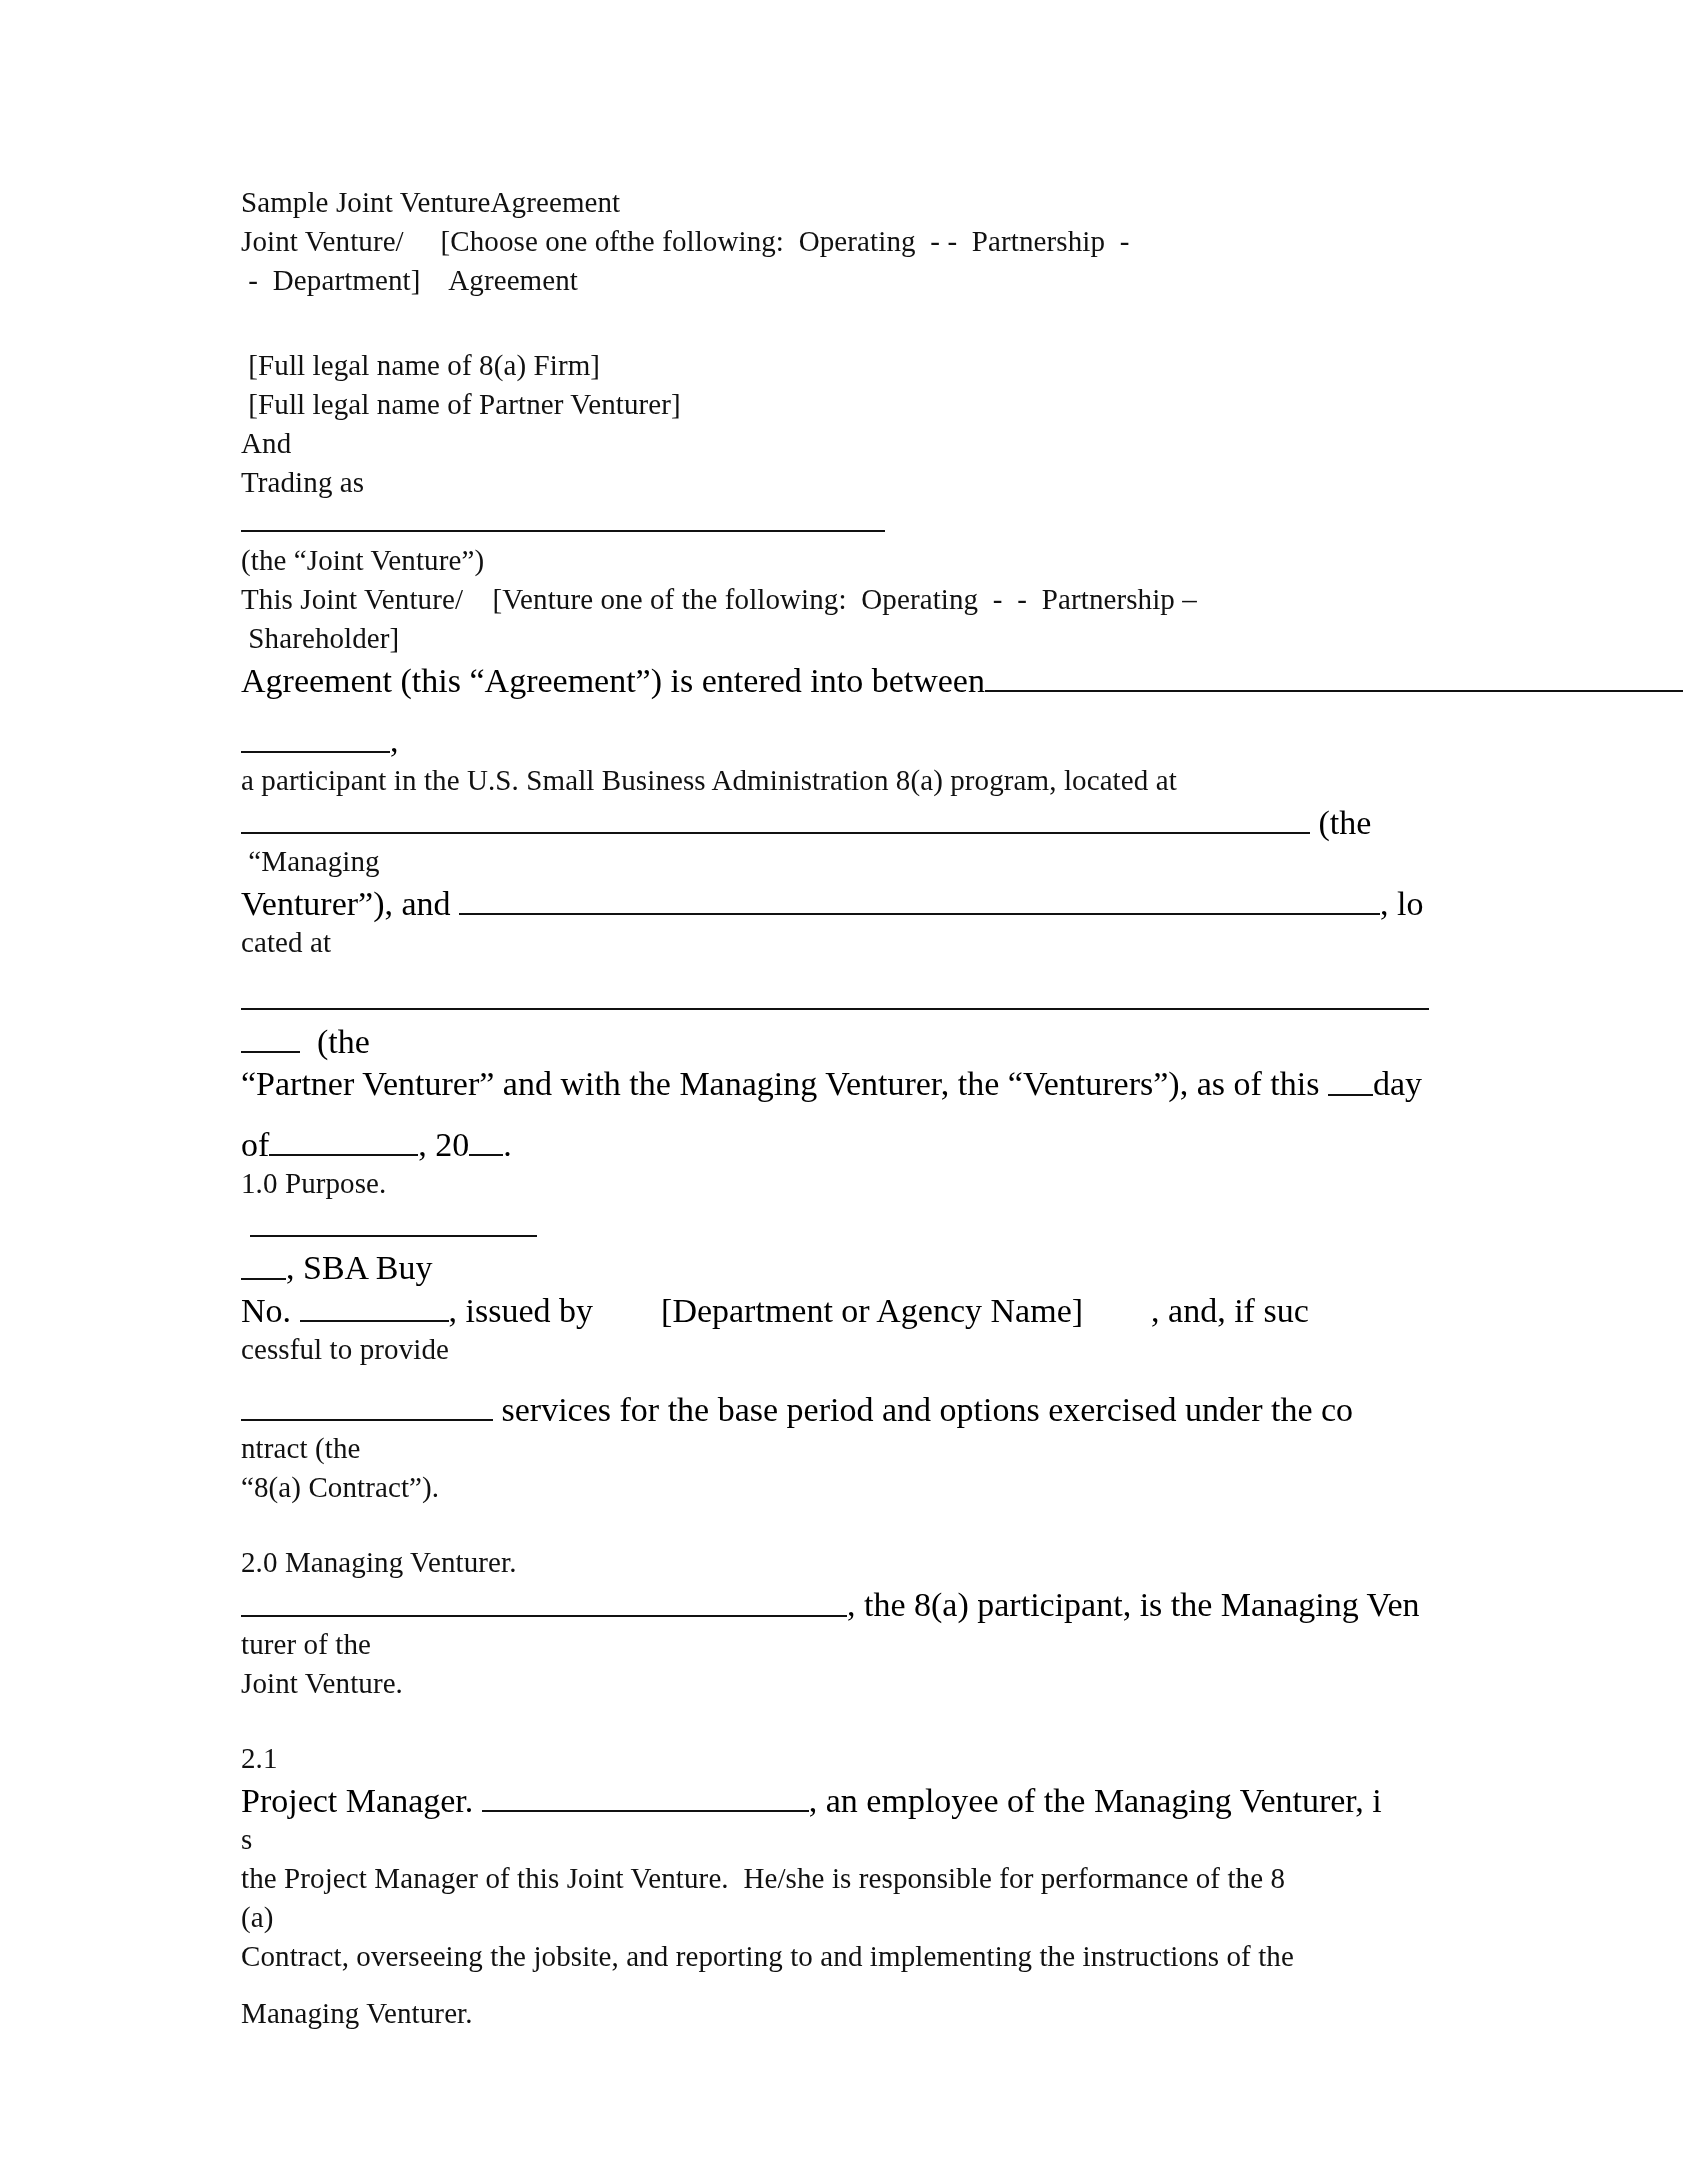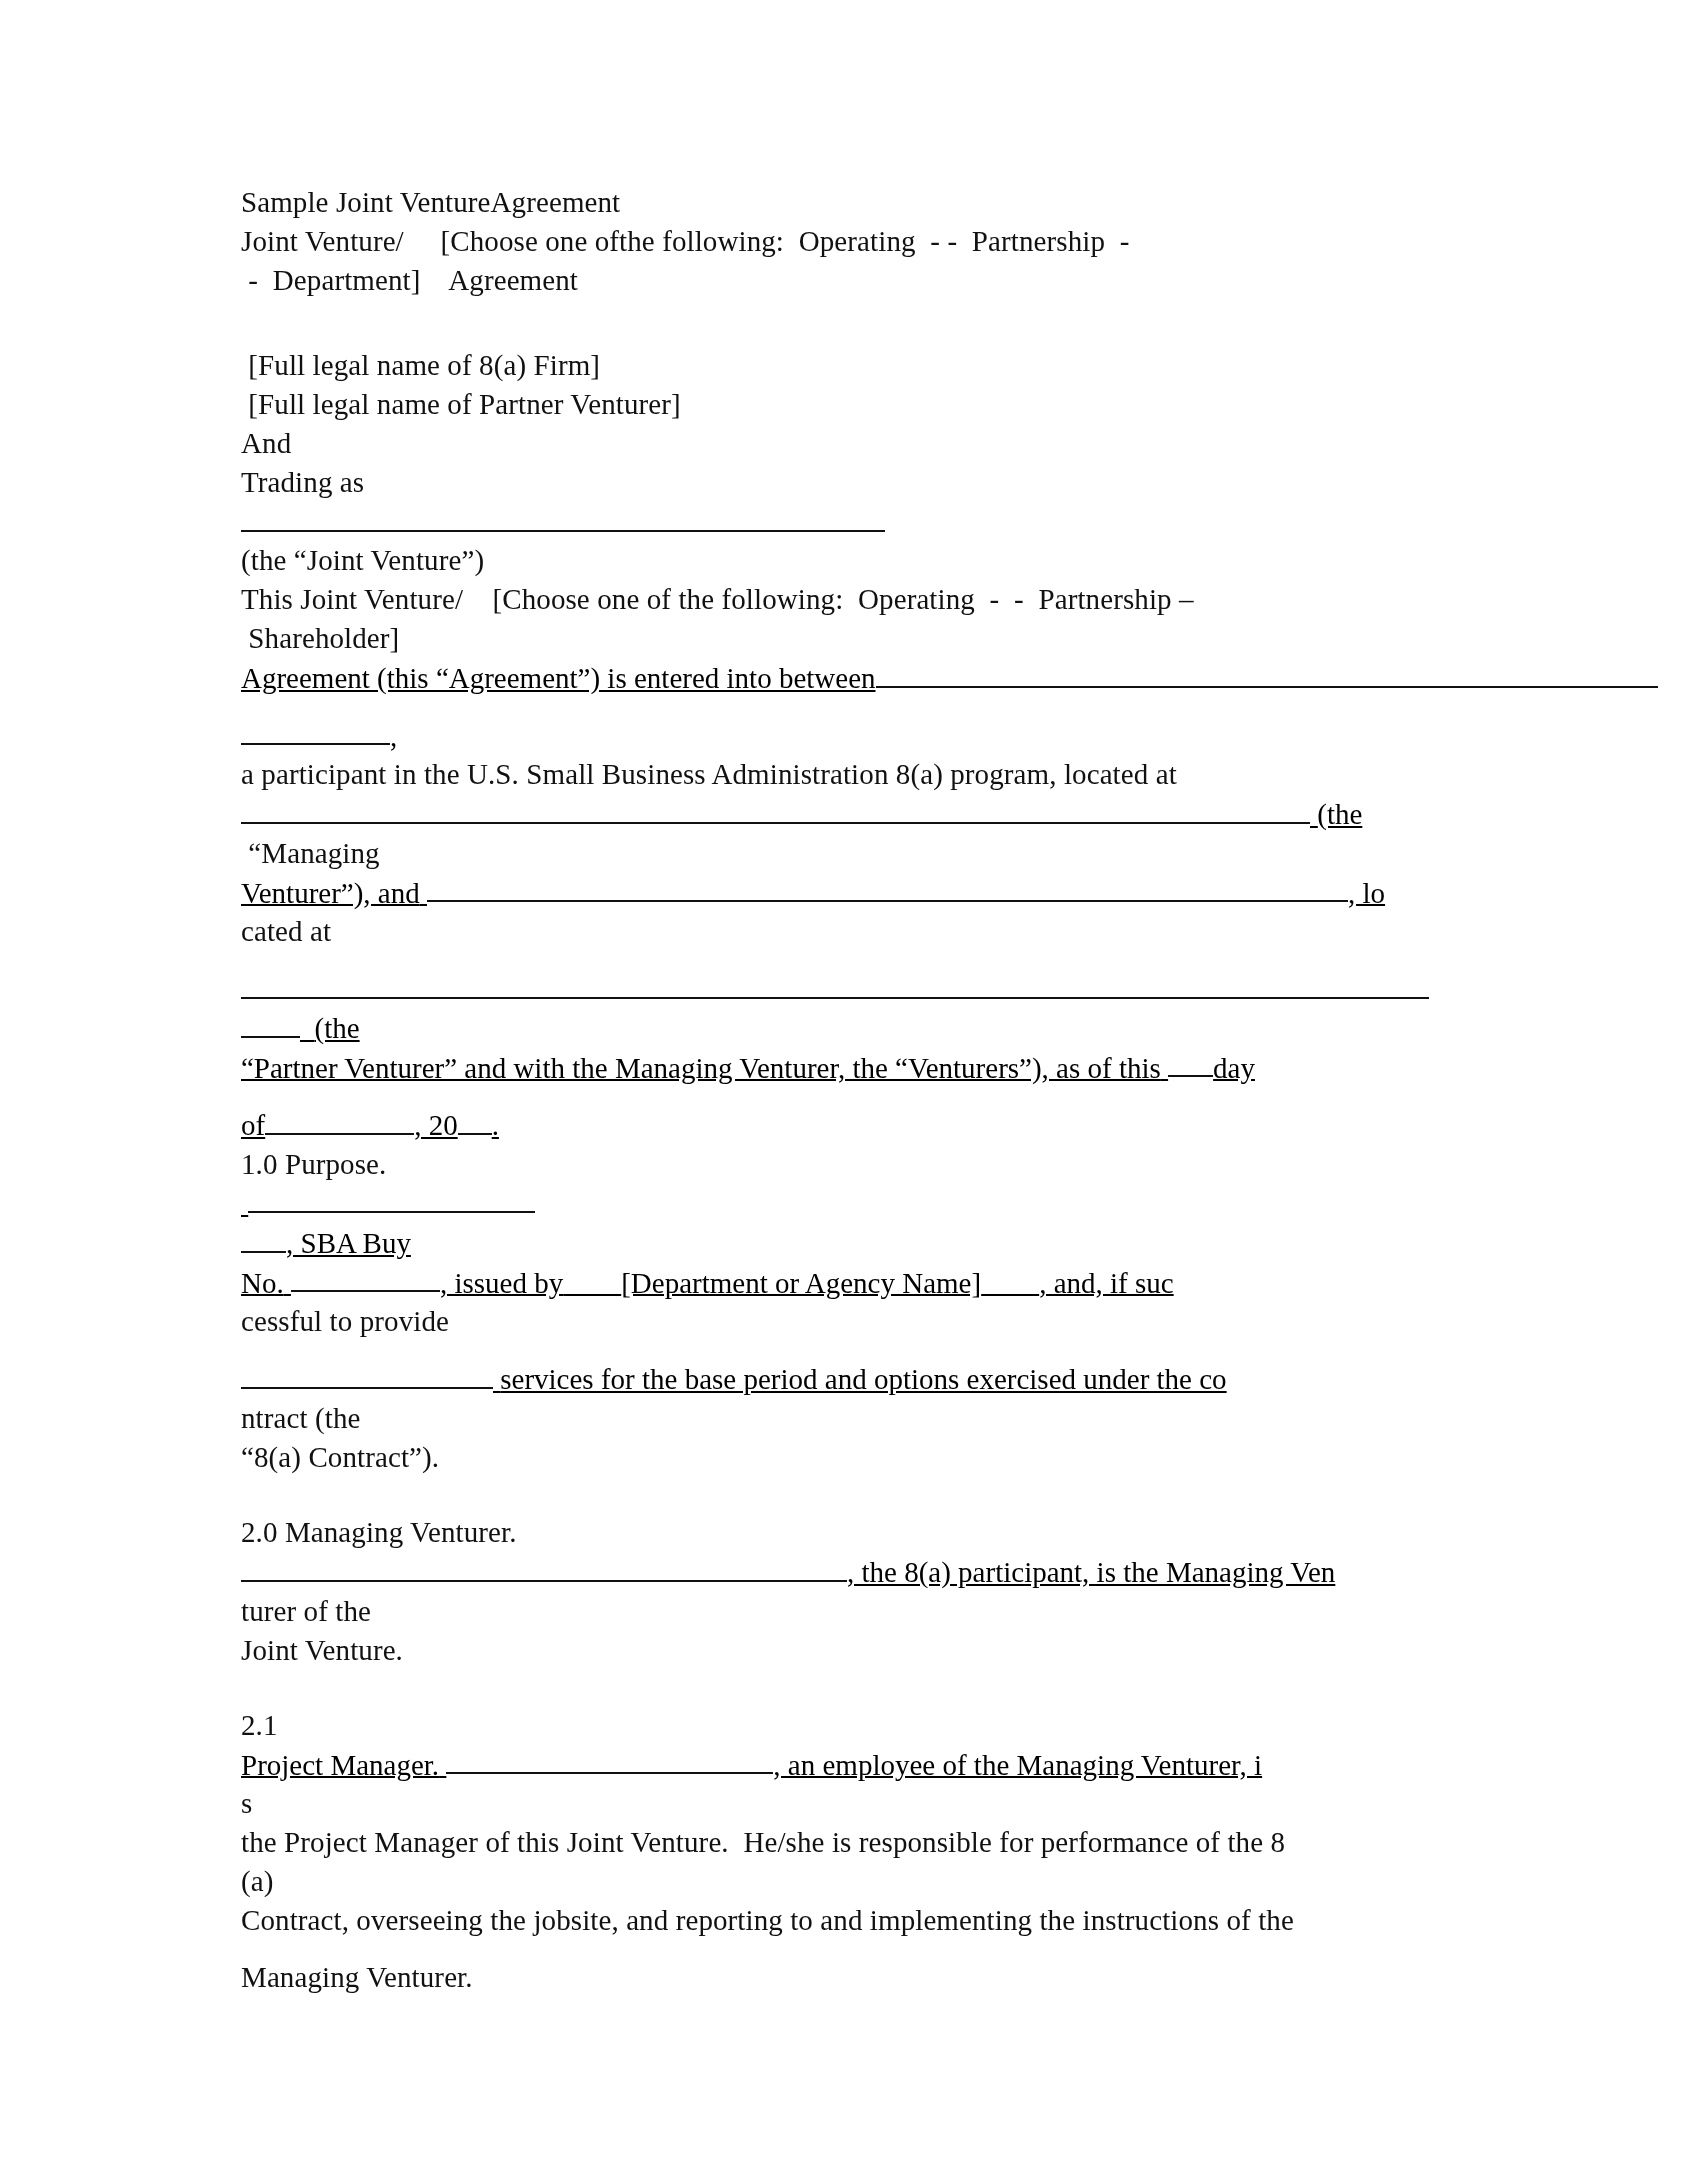--- a/index.html
+++ b/index.html
@@ -73,24 +73,23 @@
     left: 0;
     bottom: 9px;
     width: 1188px;
     height: 2px;
     background: #111111;
   }
 
   
   .rule-row {
     position: relative;
-    font-size: 29px;
+    font-size: 34px;
     line-height: 39px;
     white-space: pre;
-    text-decoration: underline;
   }
 
   .u {
     display: inline-block;
     border-bottom: 2px solid #111111;
     vertical-align: baseline;
     height: 0.95em;
   }
   .u-w2  { width: 149px; }
   .u-w3  { width: 173px; }
@@ -114,21 +113,21 @@
 
     <div class="gap-lg"></div>
 
     <div class="ln"> <span>[Full legal name of 8(a) Firm]</span></div>
     <div class="ln"> <span>[Full legal name of Partner Venturer]</span></div>
     <div class="ln">And</div>
     <div class="ln">Trading as</div>
     <div class="rule"></div>
     <div class="ln">(the “Joint Venture”)</div>
 
-    <div class="ln"><span>This Joint Venture/</span>    <span>[Choose one of the following:  Operating  -  -  Partnership –</span></div>
+    <div class="ln"><span>This Joint Venture/</span>    <span>[Venture one of the following:  Operating  -  -  Partnership –</span></div>
 
     <div class="ln"> <span>Shareholder]</span></div>
 
     <div class="rule-row"><span>Agreement (this “Agreement”) is entered into between</span><span class="u u-w11"></span></div>
 
     <div class="gap-sm"></div>
 
     <div class="rule-row"><span class="u u-w2"></span><span>,</span></div>
 
     <div class="ln">a participant in the U.S. Small Business Administration 8(a) program, located at</div>

